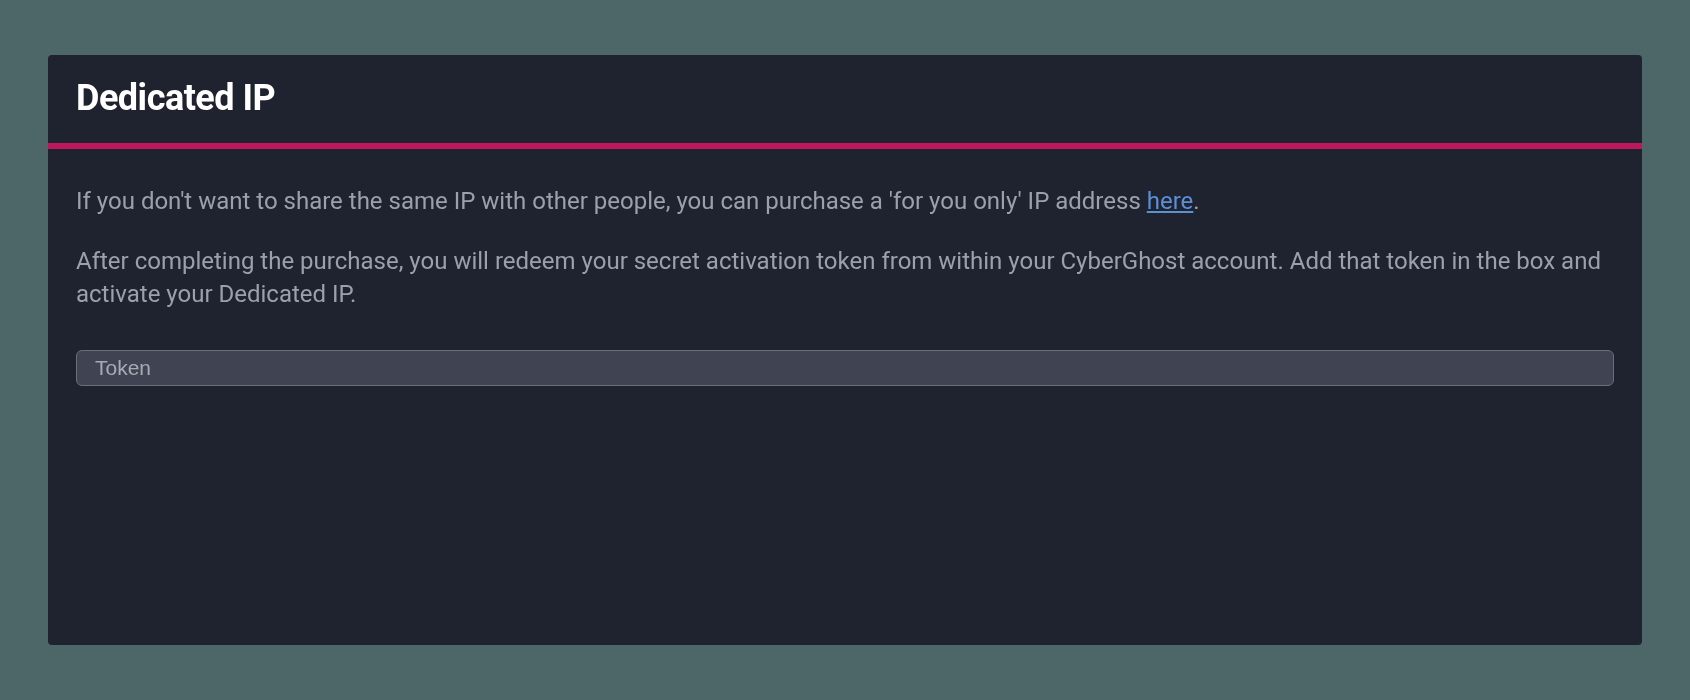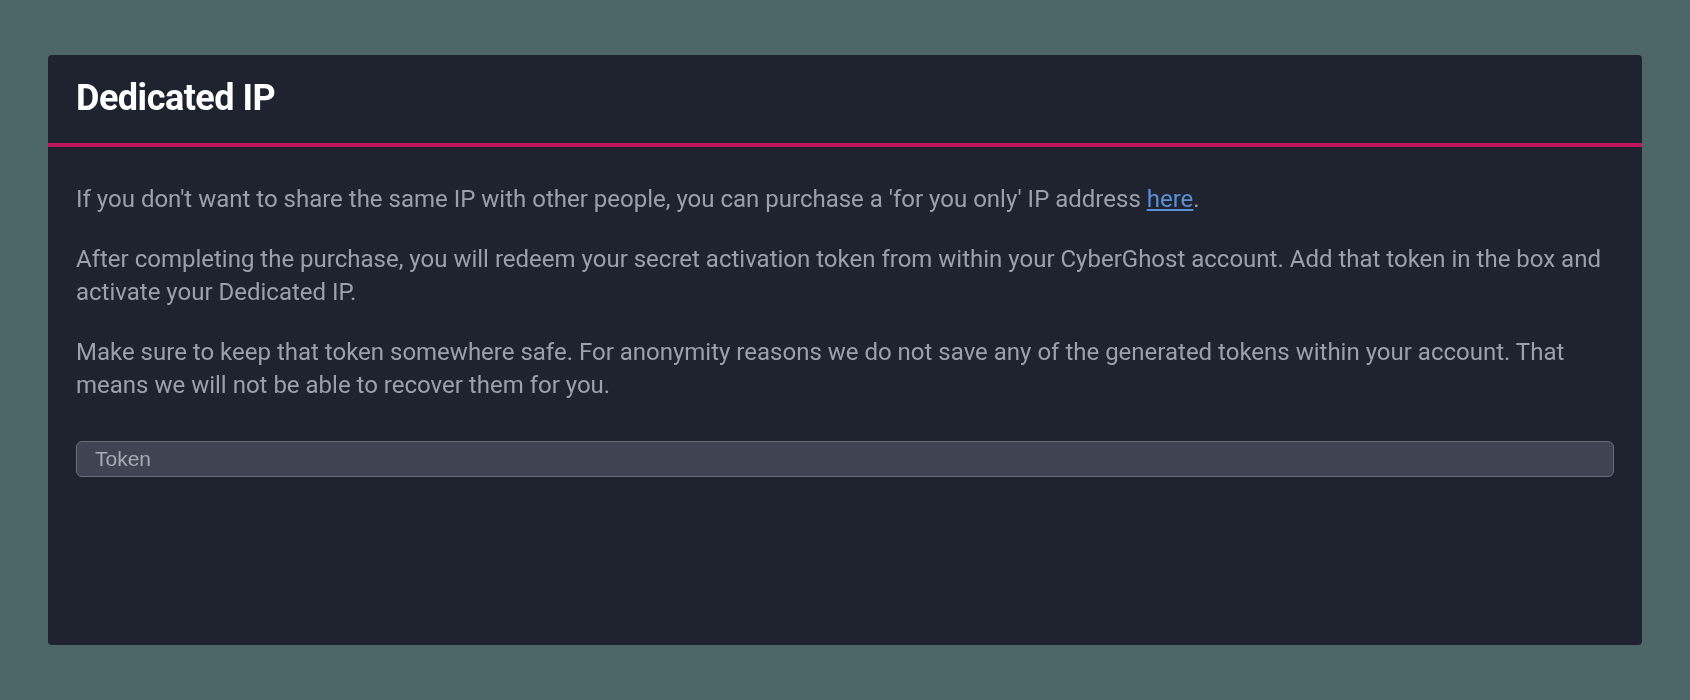--- a/index.html
+++ b/index.html
@@ -15,21 +15,21 @@
       padding: 55px 48px;
     }
     .panel {
       background-color: #1f2330;
       border-radius: 4px;
       overflow: hidden;
       height: 100%;
     }
     .panel-header {
       padding: 22px 28px 24px;
-      border-bottom: 4px solid #be185d;
+      border-bottom: 6px solid #be185d;
     }
     .panel-title {
       color: #ffffff;
       font-size: 36px;
       font-weight: 700;
       letter-spacing: -0.5px;
     }
     .panel-body {
       padding: 36px 28px 28px;
     }
@@ -91,19 +91,18 @@
 <body>
 
 <div class="panel">
   <div class="panel-header">
     <h1 class="panel-title">Dedicated IP</h1>
   </div>
   <div class="panel-body">
     <div class="description">
       <p><span>If you don't want to share the same IP with other people, you can purchase a 'for you only' IP address </span><a href="#">here</a><span>.</span></p>
       <p>After completing the purchase, you will redeem your secret activation token from within your CyberGhost account. Add that token in the box and activate your Dedicated IP.</p>
-      <p>Make sure to keep that token somewhere safe. For anonymity reasons we do not save any of the generated tokens within your account. That means we will not be able to recover them for you.</p>
     </div>
     <div class="form-row">
       <input type="text" class="token-input" placeholder="Token" value="" style="">
     </div>
   </div>
 </div>
 
 </body></html>

